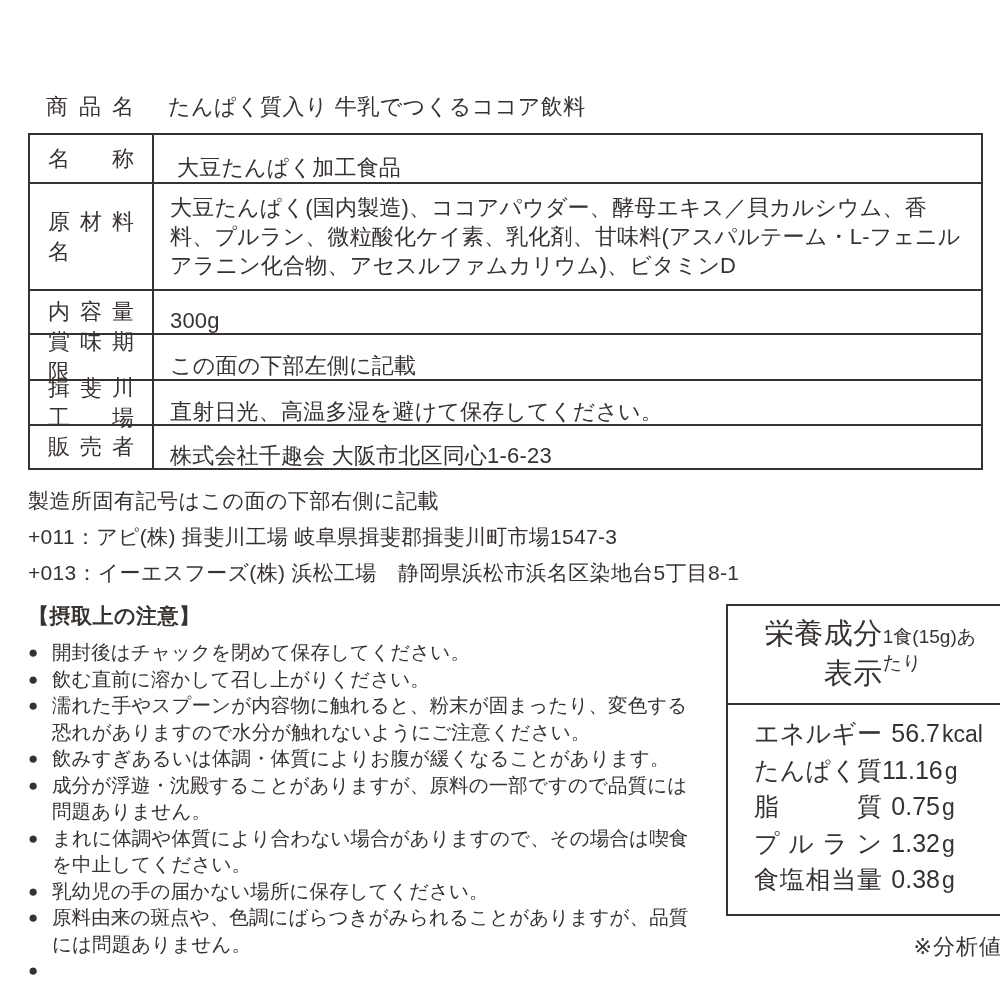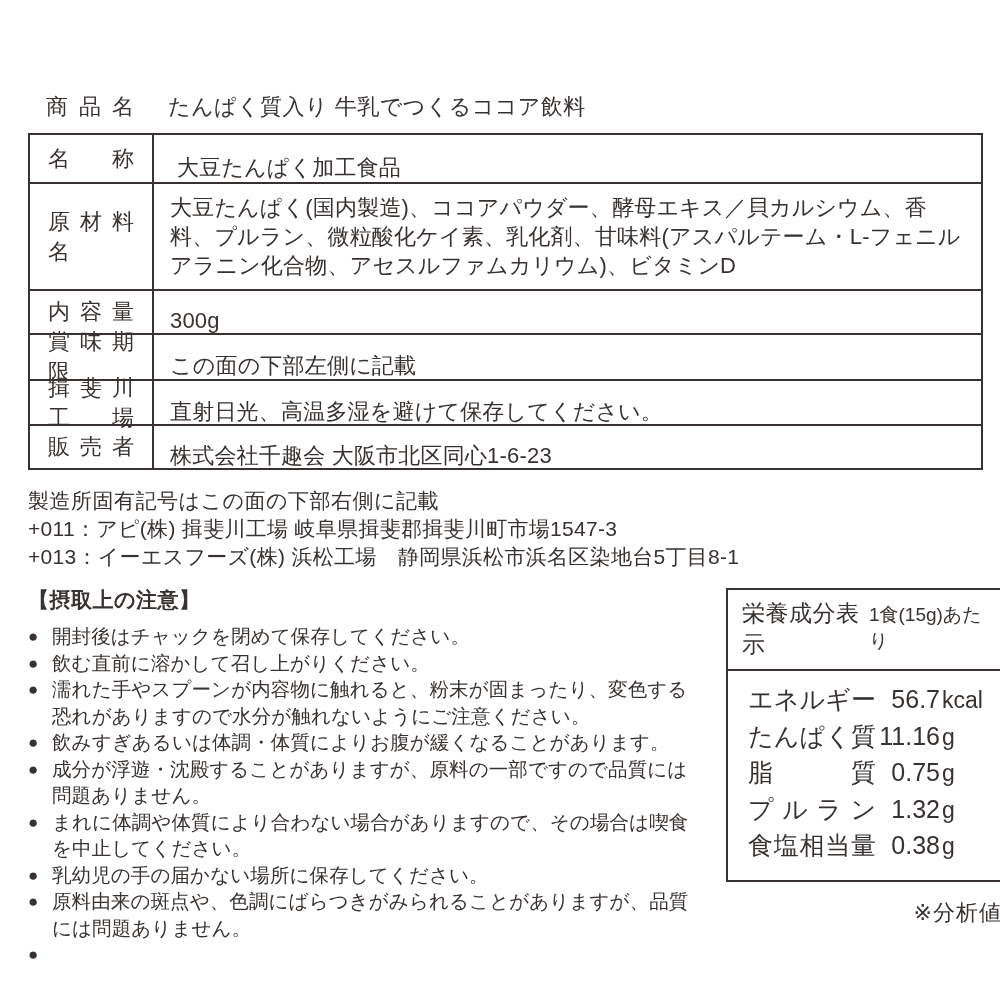--- a/index.html
+++ b/index.html
@@ -41,21 +41,21 @@
     padding: 26px 10px 9px 16px;
     font-size: 22px; line-height: 29px;
     display: flex; flex-direction: column; justify-content: center;
     letter-spacing: 0.2px;
   }
   .spec-row.tall .cell-value { padding-top: 8px; padding-bottom: 8px; }
 
   
   .mfg-note { margin-top: 17px; font-size: 21px; letter-spacing: 0.5px; }
   .mfg-title { margin-top: 13px; font-size: 21px; letter-spacing: 0.5px; }
-  .mfg-code { font-size: 21px; letter-spacing: 0.3px; }
+  .mfg-code { margin-top: 8px; font-size: 21px; letter-spacing: 0.3px; }
 
   
   .bottom { display: flex; margin-top: 15px; }
   .col-left { width: 678px; flex: none; }
   .col-right { flex: 1; padding-left: 20px; }
 
   .precautions-heading { font-size: 21px; font-weight: bold; letter-spacing: 0.5px; }
   .precautions-list { list-style: none; margin-top: 9px; }
   .precautions-list li {
     position: relative;
@@ -65,23 +65,23 @@
   }
   .precautions-list li .marker { position: absolute; left: 0; top: 1px; font-size: 17px; }
 
   
   .nutrition-box { border: 2.5px solid #37322f; width: 276px; margin-top: 2px; }
   .nutrition-header {
     display: flex; justify-content: space-between; align-items: baseline;
     border-bottom: 2px solid #37322f;
     padding: 8px 12px 9px 14px;
   }
-  .nutrition-header .t { font-size: 23px; letter-spacing: 0.5px; }
+  .nutrition-header .t { font-size: 29px; letter-spacing: 0.5px; text-align: right; }
   .nutrition-header .s { font-size: 19px; letter-spacing: 0px; }
-  .nutrition-body { padding: 12px 12px 14px 20px; }
+  .nutrition-body { padding: 12px 12px 14px 26px; }
   .nutrition-row { display: flex; align-items: baseline; height: 36.5px; font-size: 25px; }
   .nutrition-row .nlabel { width: 128px; flex: none; }
   .nutrition-row .nvalue { flex: 1; text-align: right; }
   .nutrition-row .nunit { width: 48px; flex: none; text-align: left; font-size: 23px; padding-left: 2px; }
   .analysis-note { text-align: right; font-size: 22px; margin-top: 16px; letter-spacing: 1px; }
 </style>
 </head>
 <body>
 
 <div class="page">

